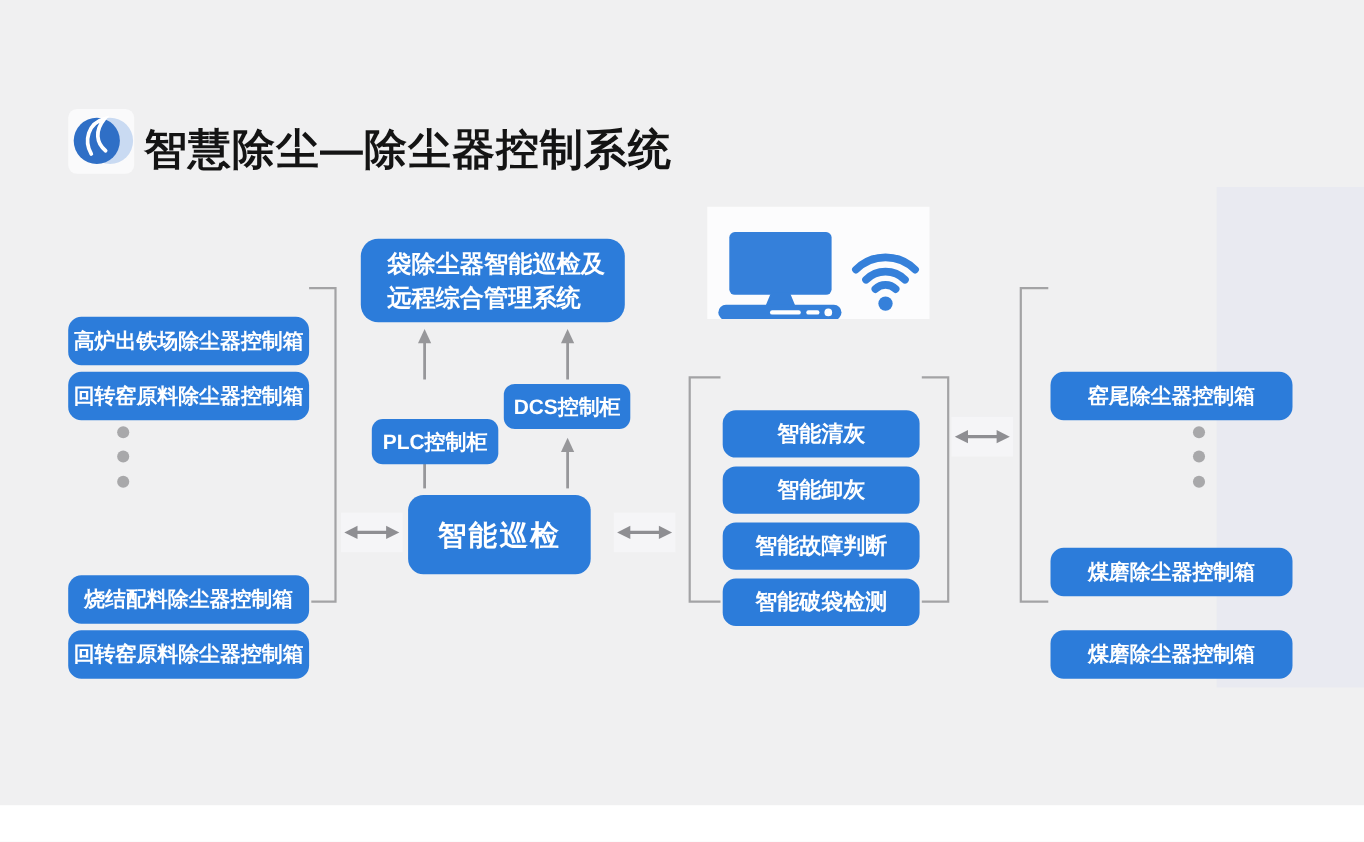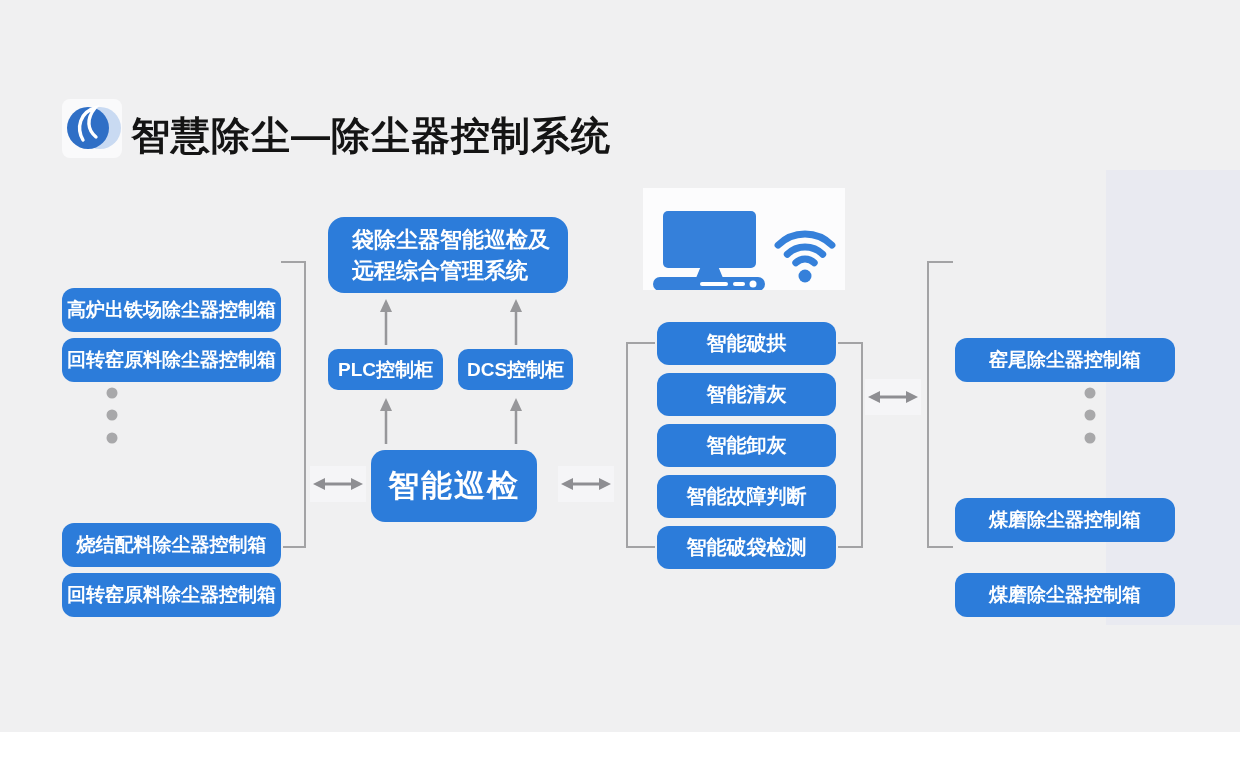--- a/index.html
+++ b/index.html
@@ -9,21 +9,21 @@
   .side-panel{position:absolute;left:1106px;top:170px;width:134px;height:455px;background:#e9eaf1;}
   .logo-plate{position:absolute;left:62px;top:99px;width:60px;height:59px;background:#fafafb;border-radius:8px;}
   .page-title{position:absolute;left:131px;top:109px;font-size:39px;font-weight:700;color:#141414;letter-spacing:1px;white-space:nowrap;}
   .connector-layer{position:absolute;left:0;top:0;width:1240px;height:765px;}
   .box{position:absolute;background:#2c7cda;color:#ffffff;display:flex;align-items:center;justify-content:center;font-weight:600;text-align:center;white-space:nowrap;}
   .side-box{width:219px;height:44px;border-radius:12px;font-size:19px;margin-top:48px;}
   .side-box.r{width:220px;}
   .func-box{left:657px;width:179px;height:43px;border-radius:12px;font-size:20px;}
   .plc-box{width:115px;height:41px;border-radius:10px;font-size:19px;top:349px;}
   .mgmt-box{left:328px;top:217px;width:240px;height:76px;border-radius:16px;font-size:22px;line-height:31px;flex-direction:column;align-items:flex-start;justify-content:center;padding-left:24px;box-sizing:border-box;}
-  .inspect-box{left:371px;top:450px;width:166px;height:72px;border-radius:14px;font-size:31px;letter-spacing:2px;}
+  .inspect-box{left:371px;top:450px;width:166px;height:72px;border-radius:14px;font-size:26px;letter-spacing:2px;}
   .device-panel{position:absolute;left:643px;top:188px;width:202px;height:102px;background:#fcfcfd;}
 </style>
 </head>
 <body>
 
 <div class="stage">
   <div class="gray-canvas"></div>
   <div class="side-panel"></div>
 
   <div class="logo-plate">
@@ -119,25 +119,24 @@
 
   <div class="box side-box" style="left:62px;top:240px;">高炉出铁场除尘器控制箱</div>
   <div class="box side-box" style="left:62px;top:290px;">回转窑原料除尘器控制箱</div>
   <div class="box side-box" style="left:62px;top:475px;">烧结配料除尘器控制箱</div>
   <div class="box mgmt-box">
     <span>袋除尘器智能巡检及</span>
     <span>远程综合管理系统</span>
   </div>
 
   <div class="box side-box" style="left:62px;top:525px;">回转窑原料除尘器控制箱</div>
-  <div class="box plc-box" style="left:328px;">PLC控制柜</div>
+  <div class="box plc-box" style="left:338px;margin-top:32px;">PLC控制柜</div>
   <div class="box plc-box" style="left:458px;">DCS控制柜</div>
   <div class="box inspect-box">智能巡检</div>
 
-  <div class="box func-box" style="top:322px;">智能破拱</div>
   <div class="box func-box" style="top:424px;">智能卸灰</div>
   <div class="box func-box" style="top:373px;">智能清灰</div>
   <div class="box func-box" style="top:475px;">智能故障判断</div>
   <div class="box func-box" style="top:526px;">智能破袋检测</div>
 
   <div class="box side-box r" style="left:955px;top:290px;">窑尾除尘器控制箱</div>
   <div class="box side-box r" style="left:955px;top:450px;">煤磨除尘器控制箱</div>
   <div class="box side-box r" style="left:955px;top:525px;">煤磨除尘器控制箱</div>
 </div>
 

